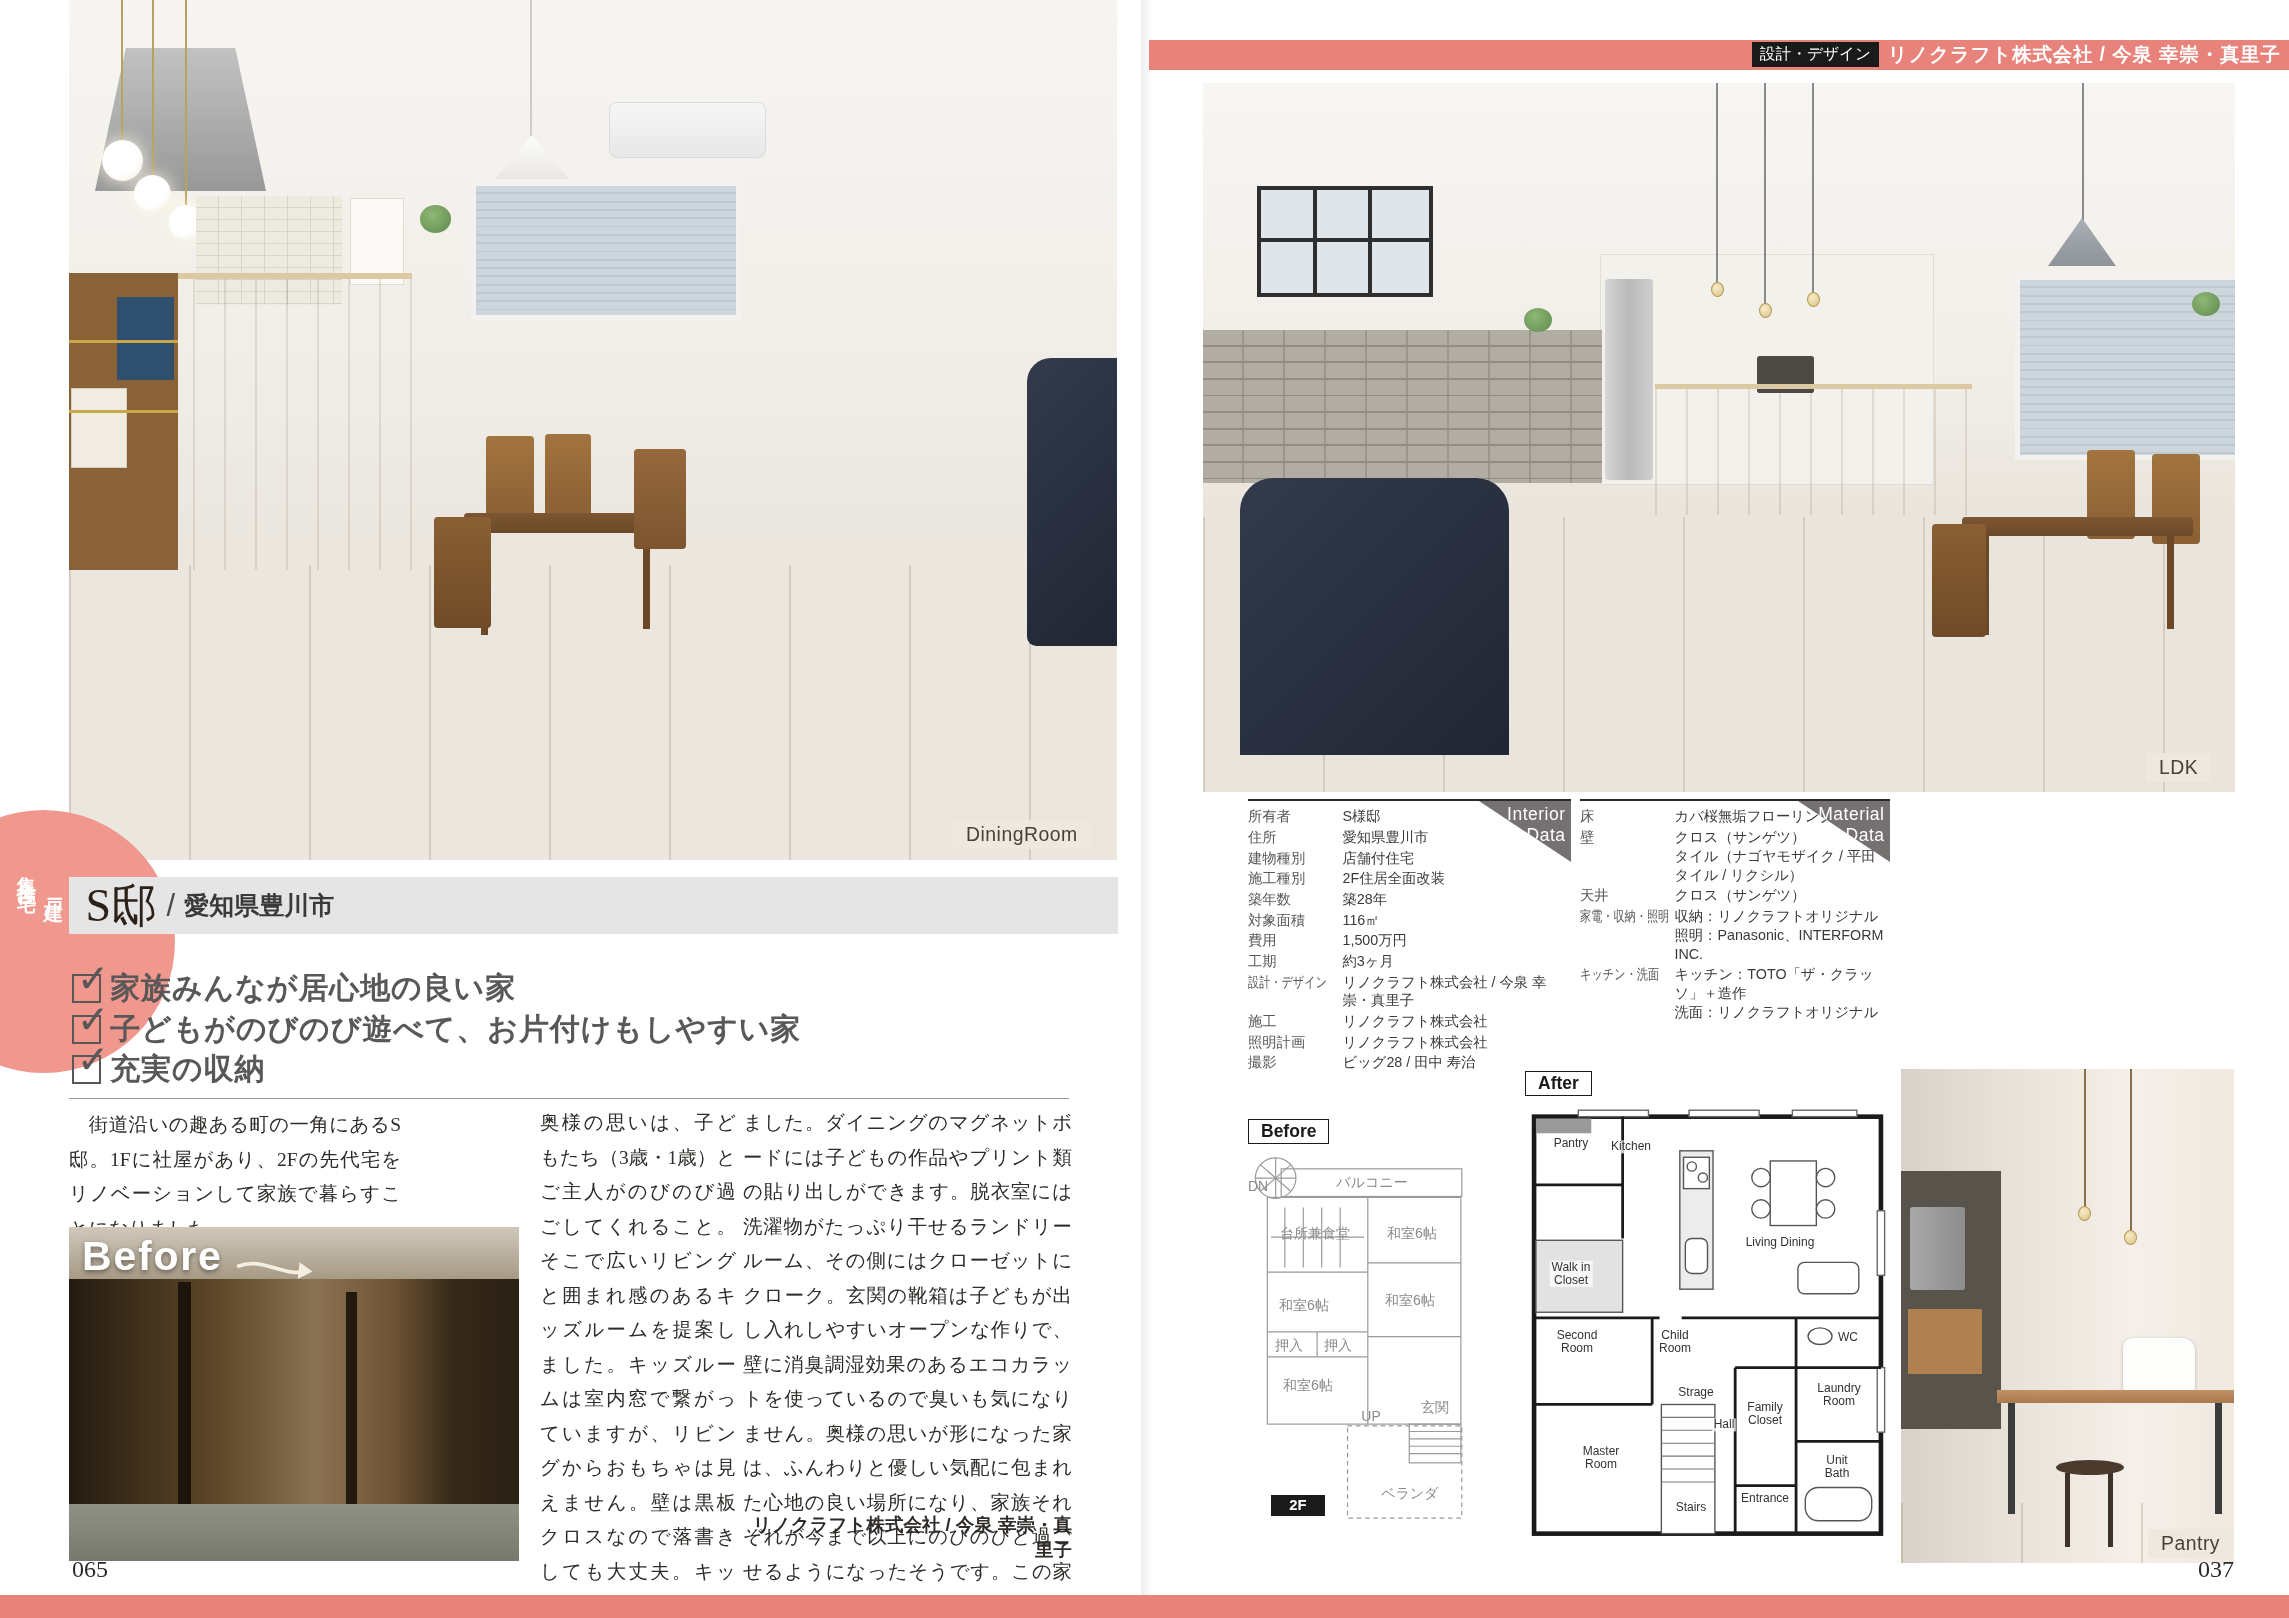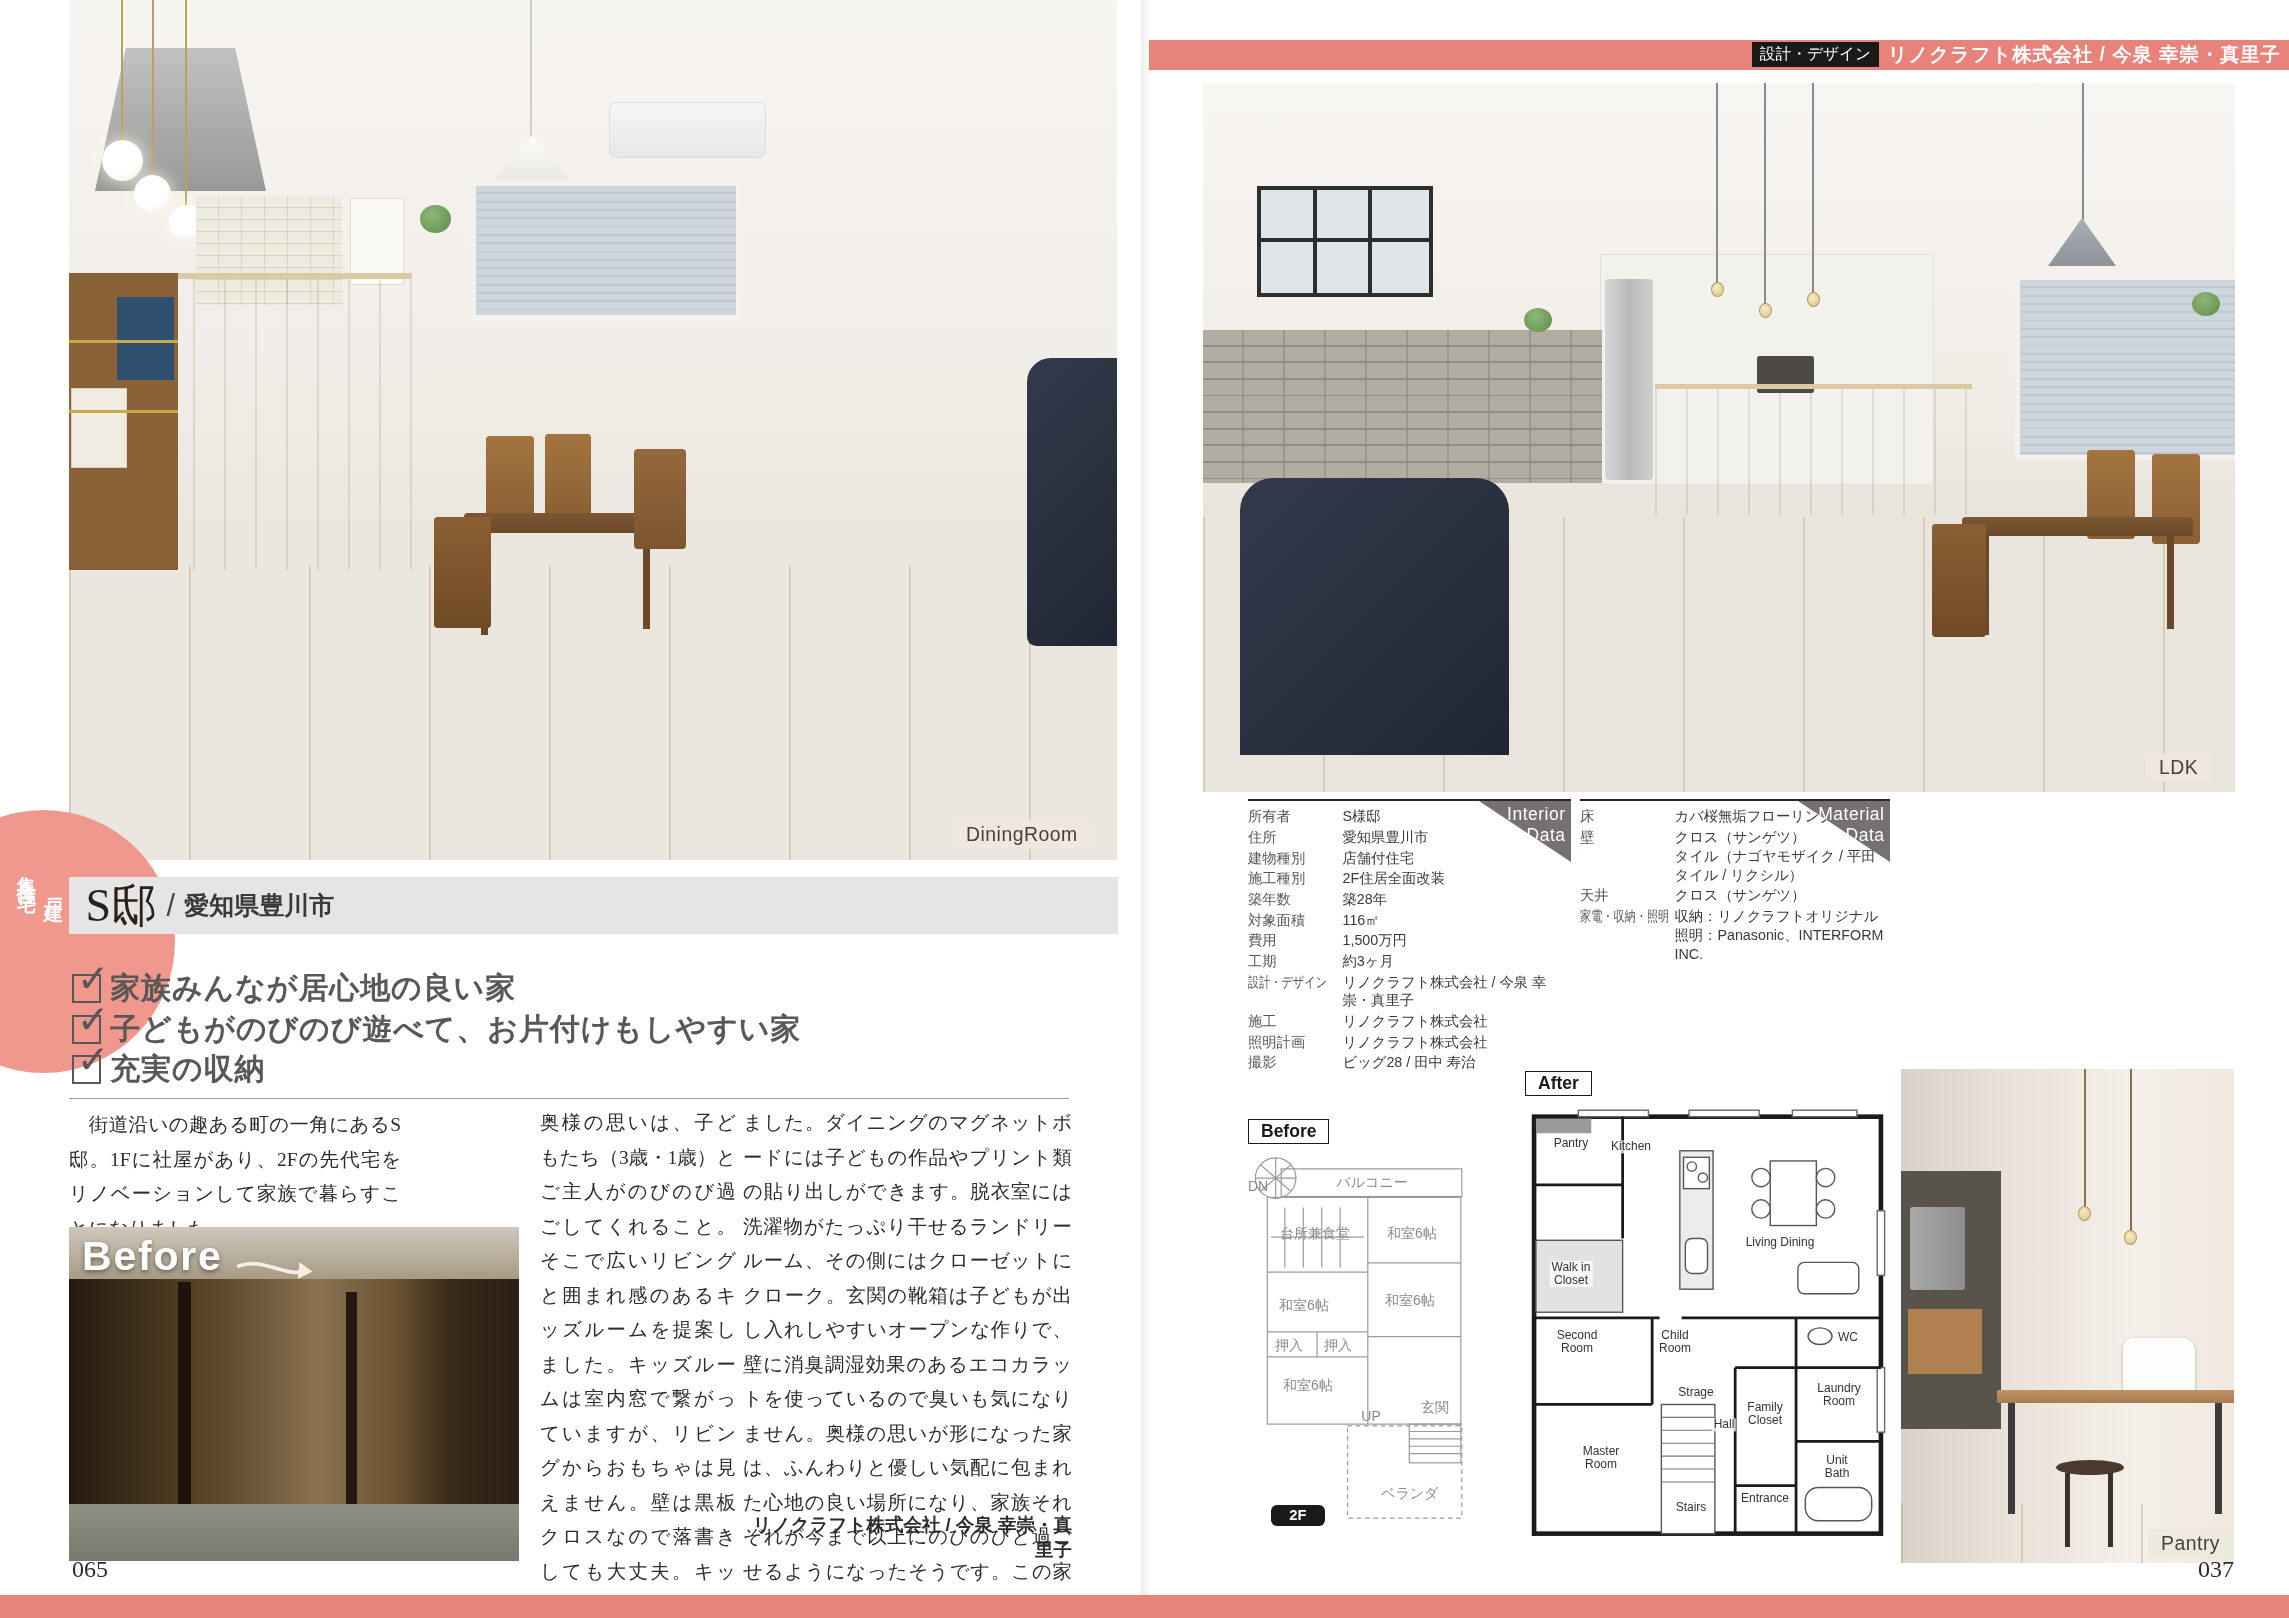--- a/index.html
+++ b/index.html
@@ -304,20 +304,25 @@
         </div>
       <div class="drow">
           <span class="dlabel">天井</span>
           <span class="pre">クロス（サンゲツ）</span>
         </div>
       <div class="drow">
           <span class="dlabel squish">家電・収納・照明</span>
           <span class="pre">収納：リノクラフトオリジナル
 照明：Panasonic、INTERFORM INC.</span>
         </div>
+      <div class="drow">
+          <span class="dlabel squish">キッチン・洗面</span>
+          <span class="pre">キッチン：TOTO「ザ・クラッソ」＋造作
+洗面：リノクラフトオリジナル</span>
+        </div>
     </div>
   </div>
 
   <div class="abs plan-tag" style="left:1248px;top:1119px;">Before</div>
   <div class="abs" style="left:1248px;top:1152px;width:282px;height:406px;">
     <svg width="282" height="406" viewBox="0 0 306 440">
       <g fill="none" stroke="#9a9a9a" stroke-width="1.3">
         <circle cx="30" cy="28" r="22"></circle>
         <line x1="30" y1="6" x2="30" y2="50"></line>
           <line x1="8" y1="28" x2="52" y2="28"></line>
@@ -350,21 +355,21 @@
     <span class="bplan-label" style="left:67px;top:81px;">台所兼食堂</span>
     <span class="bplan-label" style="left:164px;top:81px;">和室6帖</span>
     <span class="bplan-label" style="left:162px;top:148px;">和室6帖</span>
     <span class="bplan-label" style="left:56px;top:153px;">和室6帖</span>
     <span class="bplan-label" style="left:41px;top:193px;">押入</span>
     <span class="bplan-label" style="left:90px;top:193px;">押入</span>
     <span class="bplan-label" style="left:60px;top:233px;">和室6帖</span>
     <span class="bplan-label" style="left:187px;top:255px;">玄関</span>
     <span class="bplan-label" style="left:123px;top:264px;">UP</span>
     <span class="bplan-label" style="left:162px;top:341px;">ベランダ</span>
-    <div class="abs" id="floor-tag-2f" style="left:23px;top:353px;border-radius:6px;">2F</div>
+    <div class="abs" id="floor-tag-2f" style="left:23px;top:343px;">2F</div>
   </div>
 
   <div class="abs plan-tag" style="left:1525px;top:1071px;">After</div>
   <div class="abs" style="left:1523px;top:1100px;width:369px;height:454px;">
     <svg width="369" height="454" viewBox="0 0 400 492">
       <rect x="12" y="18" width="376" height="452" fill="#ffffff" stroke="#1a1a1a" stroke-width="5"></rect>
       <g fill="#ffffff" stroke="#666" stroke-width="1.5">
         <rect x="60" y="11" width="76" height="7"></rect>
           <rect x="180" y="11" width="76" height="7"></rect>
           <rect x="292" y="11" width="70" height="7"></rect>

